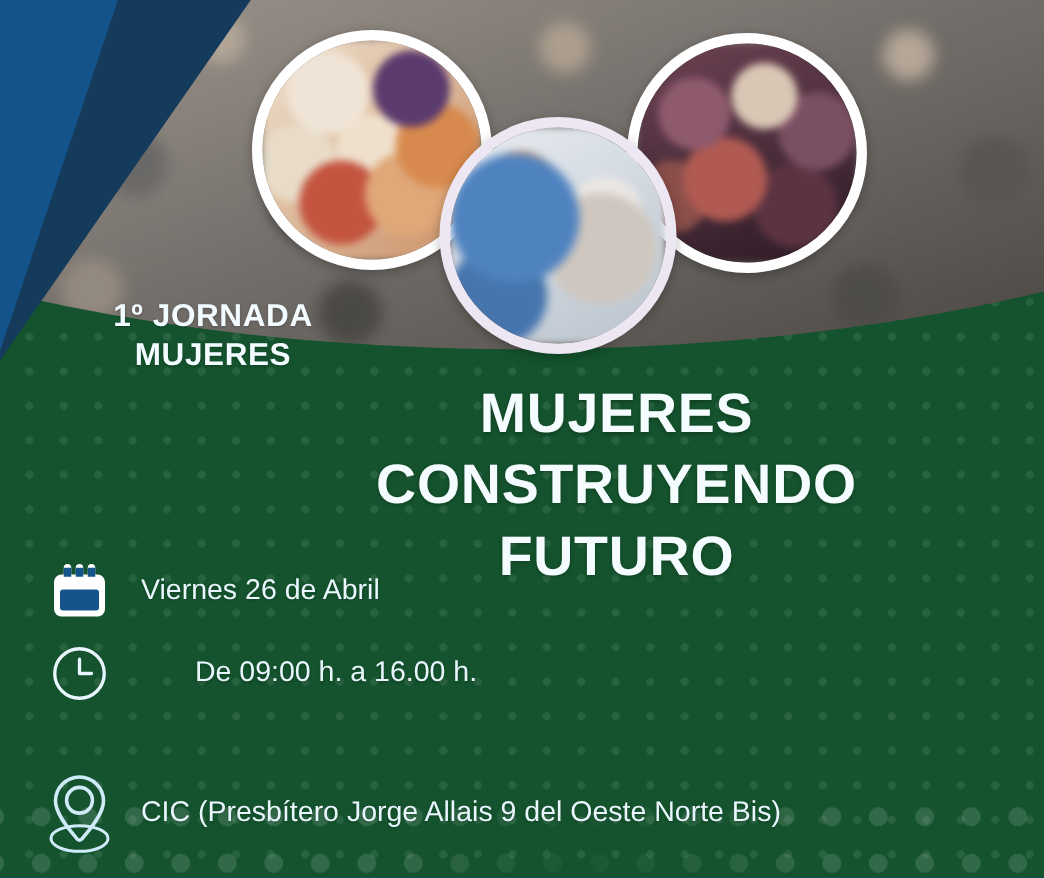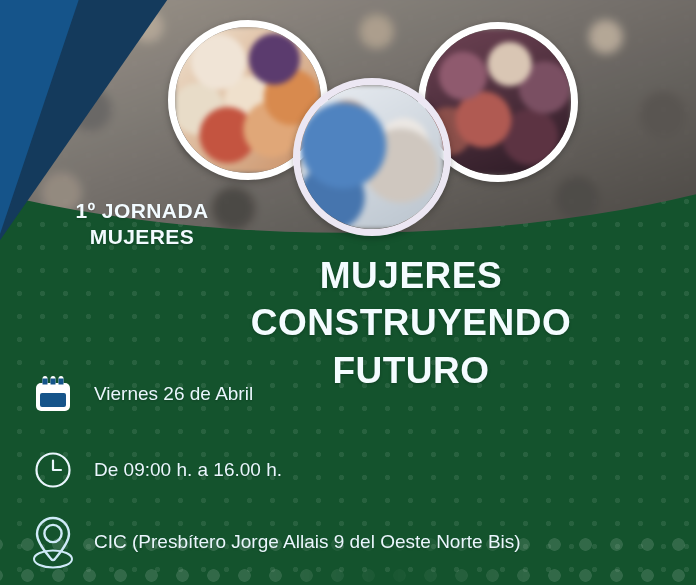--- a/index.html
+++ b/index.html
@@ -201,21 +201,21 @@
 
   
   .info-row {
     position: absolute;
     left: 24px;
     display: flex;
     align-items: center;
     z-index: 6;
   }
   #row-date  { top: 372px; }
-  #row-time  { top: 448px; }
+  #row-time  { top: 427px; gap: 36px; }
   #row-place { top: 512px; }
 
   .info-icon {
     width: 58px;
     flex: 0 0 58px;
     display: flex;
     align-items: center;
     justify-content: center;
   }
   .info-text {

